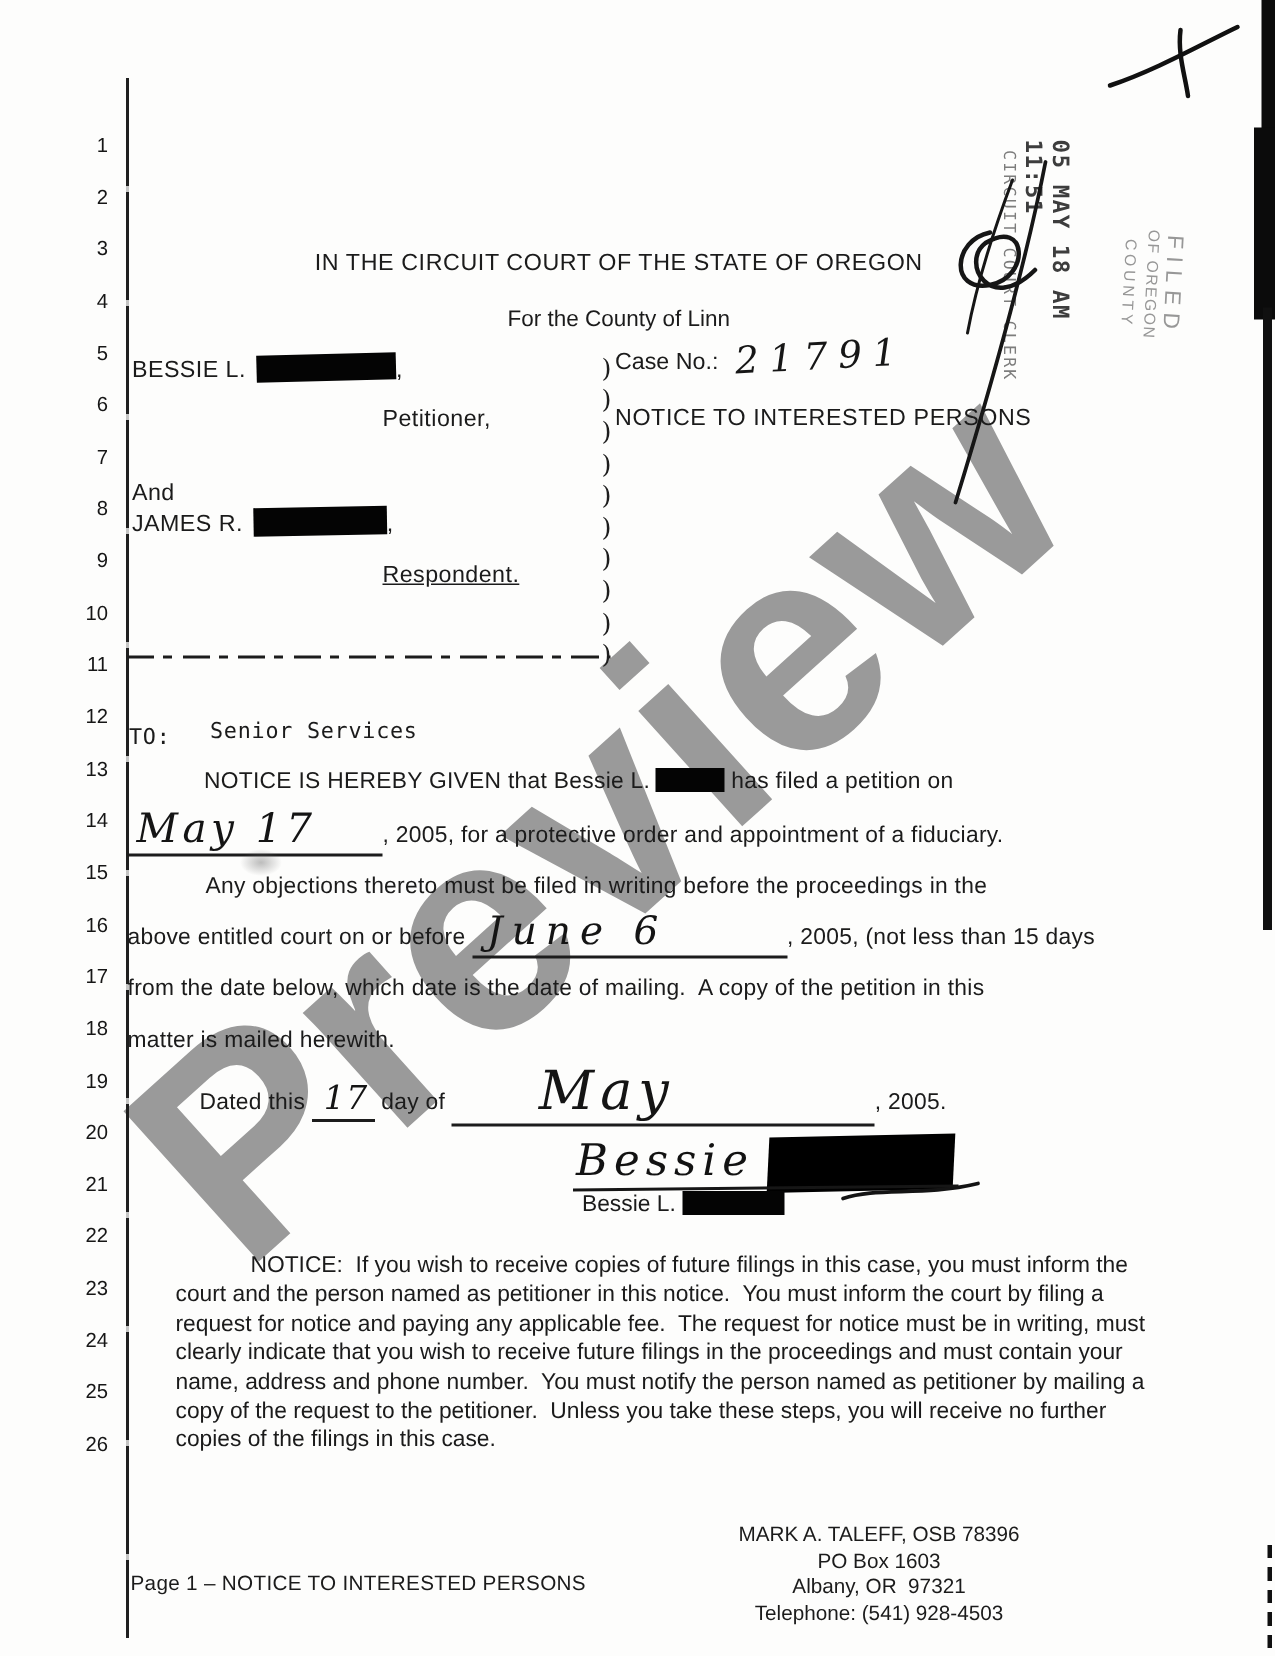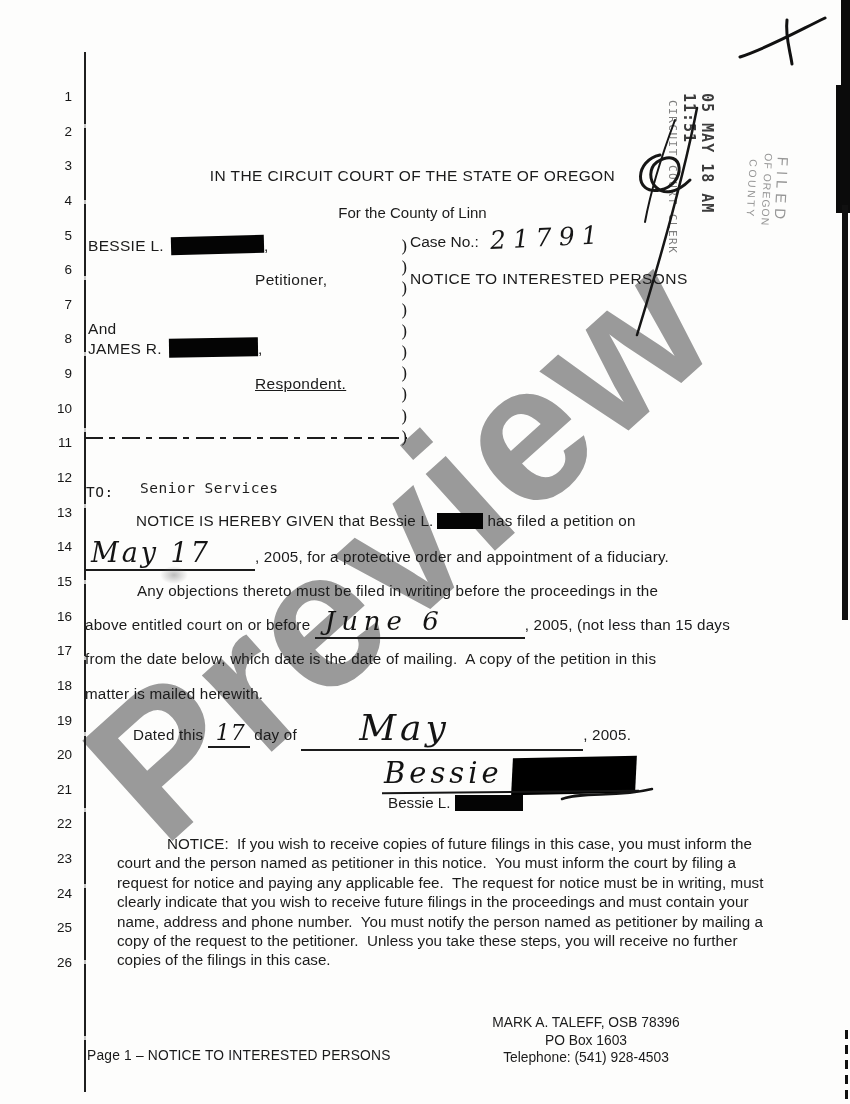--- a/index.html
+++ b/index.html
@@ -146,16 +146,16 @@
     <div class="abs redact r-sigbig"></div>
     <svg class="abs" style="left:560px; top:786px;" width="95" height="16" viewBox="0 0 95 16">
       <path d="M2,13 C25,5 55,12 92,3" stroke="#141414" stroke-width="2.5" fill="none" stroke-linecap="round"></path>
     </svg>
     <div class="abs sig-line"></div>
     <div class="abs sig-typed"><span>Bessie L.</span><span class="redact r-sigtyped"></span></div>
 
     <div class="abs notice-par">NOTICE:  If you wish to receive copies of future filings in this case, you must inform the court and the person named as petitioner in this notice.  You must inform the court by filing a request for notice and paying any applicable fee.  The request for notice must be in writing, must clearly indicate that you wish to receive future filings in the proceedings and must contain your name, address and phone number.  You must notify the person named as petitioner by mailing a copy of the request to the petitioner.  Unless you take these steps, you will receive no further copies of the filings in this case.</div>
 
     <div class="abs footer-page">Page 1 – NOTICE TO INTERESTED PERSONS</div>
-    <div class="abs attorney"><div>MARK A. TALEFF, OSB 78396</div><div>PO Box 1603</div><div>Telephone: (541) 928-4503</div></div>
+    <div class="abs attorney"><div>MARK A. TALEFF, OSB 78396</div><div>PO Box 1603</div><div>Albany, OR  97321</div><div>Telephone: (541) 928-4503</div></div>
 
   </div>
 </div>
 
 </body></html>

